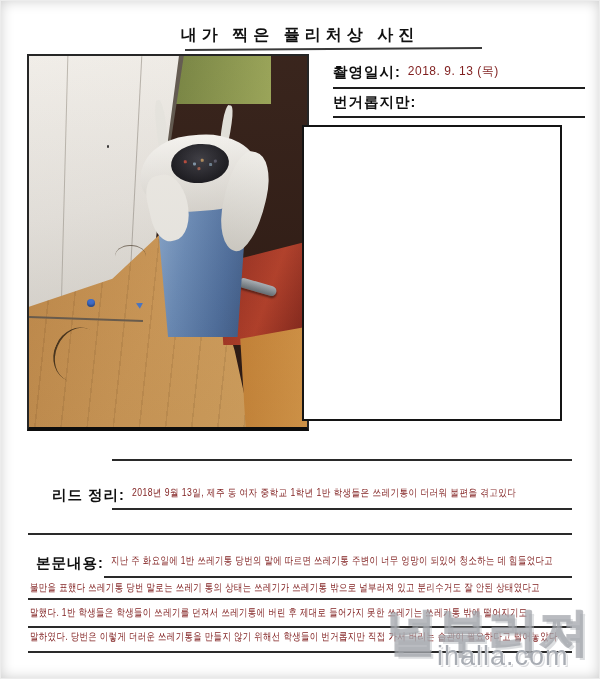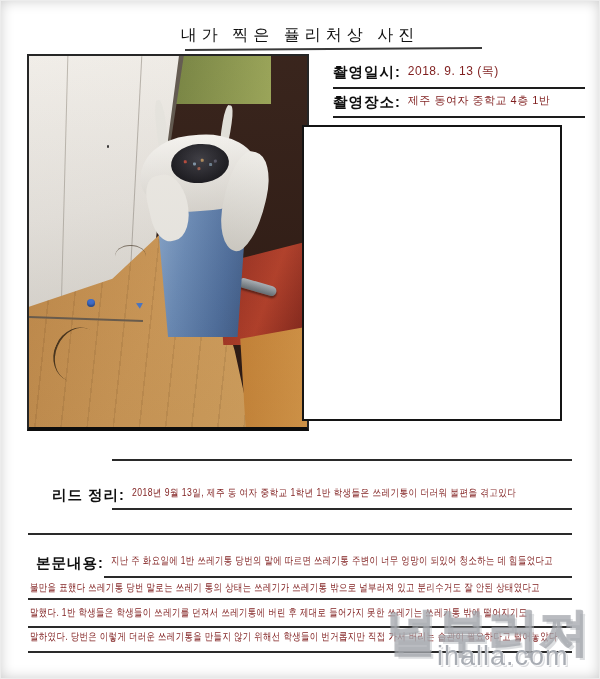--- a/index.html
+++ b/index.html
@@ -3,21 +3,21 @@
 <meta charset="utf-8">
 <style>
   html,body{margin:0;padding:0;background:#f4f4f4;}
   .stage{
     position:relative;width:600px;height:679px;background:#fff;overflow:hidden;
     font-family:"Liberation Sans","DejaVu Sans",sans-serif;color:#141414;
     box-shadow:inset 0 0 0 1px #ececec, inset 0 0 14px rgba(0,0,0,0.22);
   }
   
   .title{position:absolute;left:0;top:25px;width:600px;text-align:center;
-    font-size:16px;font-weight:400;letter-spacing:5px;color:#111;}
+    font-size:16px;font-weight:700;letter-spacing:5px;color:#111;}
   .title-line{position:absolute;left:185px;top:48px;width:297px;height:2px;background:#3a3a3a;transform:rotate(-0.4deg);}
   .label{font-size:14.5px;font-weight:700;color:#0f0f0f;letter-spacing:1px;white-space:nowrap;}
   .hw{font-size:12px;color:#7f1d1d;white-space:nowrap;letter-spacing:0.5px;}
   .row{position:absolute;display:flex;align-items:flex-start;gap:7px;}
   .rule{position:absolute;height:2px;background:#1d1d1d;}
   .rule.thin{height:1.5px;background:#2a2a2a;}
   .hw-scale{display:inline-block;transform-origin:left bottom;}
   
   .blank-box{position:absolute;left:302px;top:125px;width:256px;height:292px;border:2px solid #141414;background:#fff;}
   
@@ -113,22 +113,21 @@
     <div class="ph-tint"></div>
   </div>
 
   <div class="row" style="left:333px;top:63px;">
     <span class="label">촬영일시:</span>
     <span class="hw">2018. 9. 13 (목)</span>
   </div>
   <div class="rule" style="left:333px;top:87px;width:252px;"></div>
 
   <div class="row" style="left:333px;top:93px;">
-    <span class="label">촬영장소:</span>
-    <span class="hw" style="font-size:11px;">제주 동여자 중학교 4층 1반</span>
+    <span class="label">번거롭지만:</span>
   </div>
   <div class="rule" style="left:333px;top:116px;width:252px;"></div>
 
   <div class="blank-box"></div>
 
   <div class="rule thin" style="left:112px;top:459px;width:460px;"></div>
 
   <div class="row" style="left:52px;top:486px;">
     <span class="label">리드 정리:</span>
     <span class="hw" style="font-size:10px;"><span class="hw-scale" style="transform:scaleX(0.86);">2018년 9월 13일, 제주 동 여자 중학교 1학년 1반 학생들은 쓰레기통이 더러워 불편을 겪고있다</span></span>

